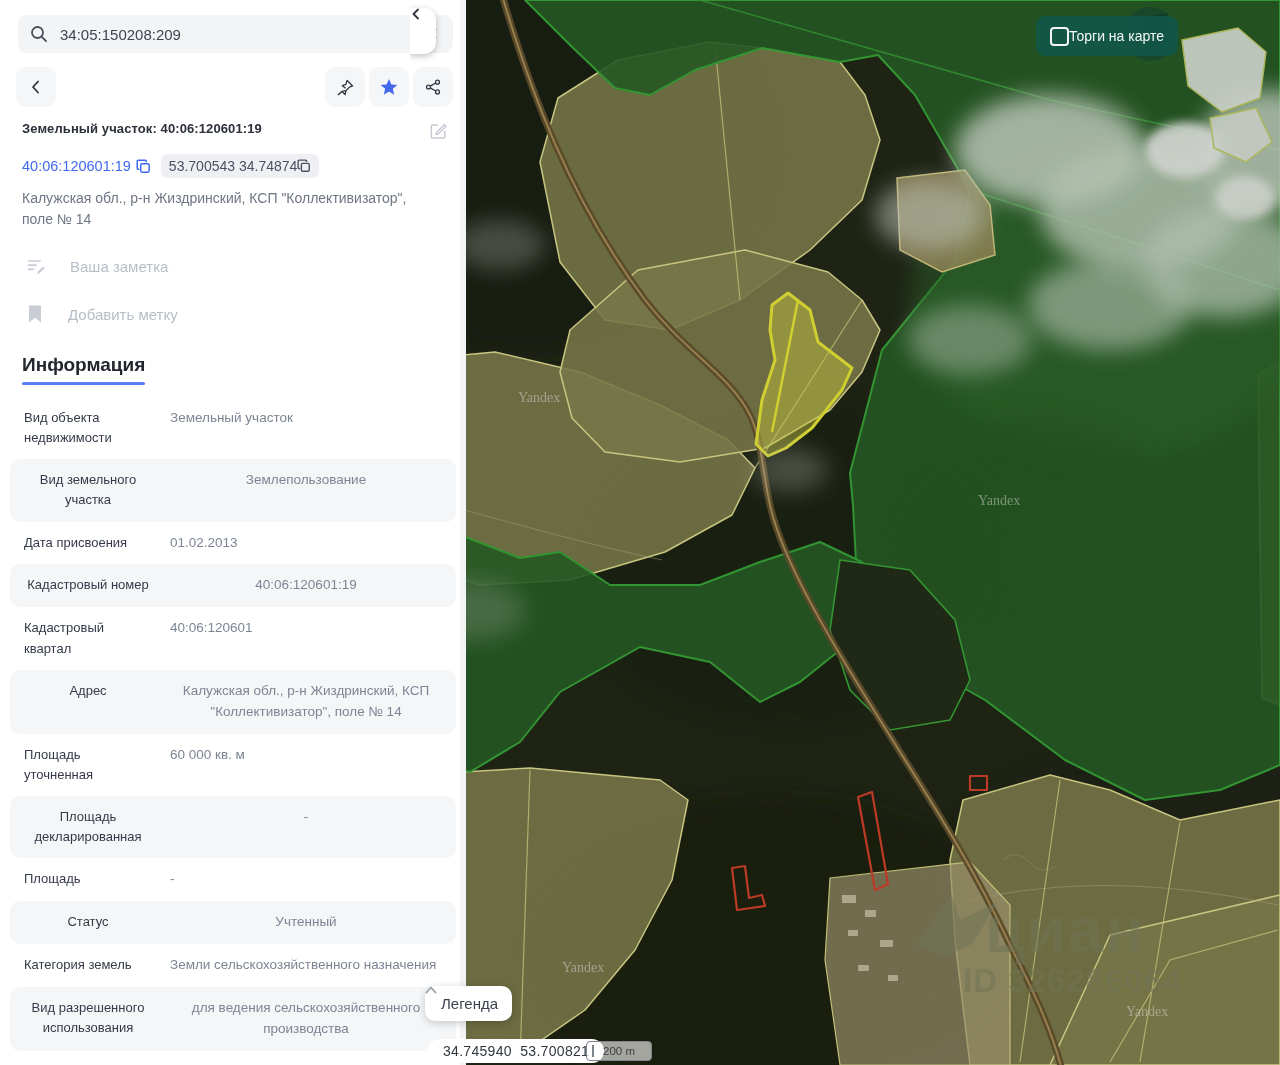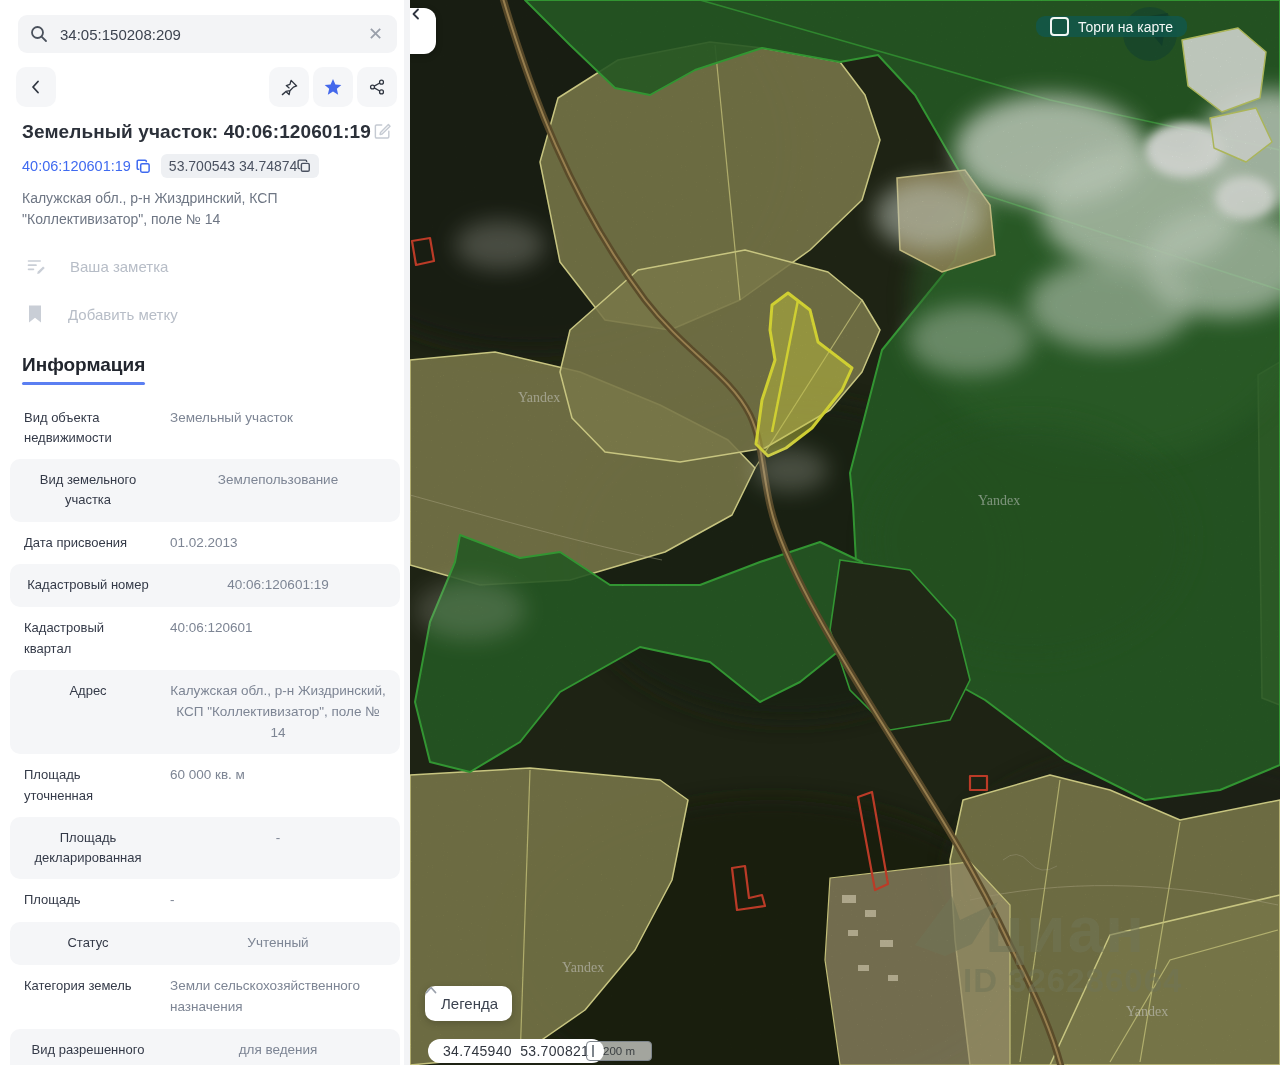--- a/index.html
+++ b/index.html
@@ -1,50 +1,50 @@
 <!DOCTYPE html>
 <html><head>
 <meta charset="utf-8">
 <style>
   html,body{margin:0;padding:0;background:#fff;font-family:"Liberation Sans",sans-serif;}
   .app{position:relative;width:1280px;height:1065px;overflow:hidden;background:#fff;}
 
   
-  .sidebar{position:absolute;left:0;top:0;width:410px;height:1065px;background:#fff;z-index:5;}
+  .sidebar{position:absolute;left:0;top:0;width:466px;height:1065px;background:#fff;z-index:5;}
   .scroll-track{position:absolute;right:0;top:0;width:6px;height:100%;background:#f3f4f6;}
   .search-wrap{margin:15px 13px 0 18px;height:38px;background:#f3f4f6;border-radius:9px;display:flex;align-items:center;padding:0 12px;box-sizing:border-box;}
   .search-wrap svg{flex:0 0 auto;}
   .search-input{flex:1;border:none;outline:none;background:transparent;font-size:15px;color:#3d4450;margin-left:10px;font-family:inherit;}
   .clear-btn{color:#9aa0ab;font-size:18px;cursor:pointer;line-height:1;padding:2px;}
   .btn-row{display:flex;align-items:center;margin:14px 13px 0 16px;}
   .sq-btn{width:40px;height:40px;border-radius:10px;background:#f5f6f8;display:flex;align-items:center;justify-content:center;cursor:pointer;}
   .right-group{margin-left:auto;display:flex;gap:4px;}
   .title-row{display:flex;align-items:flex-start;margin:14px 18px 0 22px;}
-  .page-title{font-size:19px;font-weight:bold;color:#2b3039;letter-spacing:.1px;}
+  .page-title{font-size:13px;font-weight:bold;color:#2b3039;letter-spacing:.1px;}
   .edit-ic{margin-left:auto;cursor:pointer;}
   .chip-row{display:flex;align-items:center;margin:10px 18px 0 22px;gap:10px;}
   .cad-link{color:#3f6af0;font-size:14.5px;text-decoration:none;display:flex;align-items:center;gap:5px;cursor:pointer;}
   .coord-chip{background:#eef0f3;border-radius:6px;padding:4px 8px;font-size:14px;color:#4a5160;display:flex;align-items:center;cursor:pointer;}
   .addr{margin:10px 30px 0 22px;font-size:14px;line-height:1.5;color:#6e7684;}
   .soft-row{display:flex;align-items:center;gap:24px;margin:26px 0 0 26px;color:#b7bdc7;font-size:15px;cursor:pointer;}
   .soft-row + .soft-row{margin-top:28px;}
   .tabbar{margin:30px 0 0 22px;}
   .tab{display:inline-block;font-size:19px;font-weight:bold;color:#22262e;padding-bottom:9px;cursor:pointer;position:relative;}
   .tab .underline{position:absolute;left:0;right:0;bottom:0;height:3px;border-radius:3px;background:#5b7ff2;}
   .info-table{margin-top:12px;}
   .info-row{display:flex;margin:0 10px;padding:11px 14px;border-radius:10px;}
   .info-row.shaded{background:#f5f6f8;text-align:center;}
   .info-label{width:128px;flex:0 0 auto;font-size:13px;color:#343a48;line-height:1.55;}
   .info-value{flex:1;padding-left:18px;font-size:13.5px;color:#7d8594;line-height:1.55;}
 
   
   .map{position:absolute;left:410px;top:0;width:870px;height:1065px;overflow:hidden;background:#242a18;}
   .map svg{position:absolute;left:0;top:0;}
   .collapse-handle{position:absolute;left:0;top:8px;width:26px;height:46px;background:#fff;border-radius:0 12px 12px 0;box-shadow:0 2px 6px rgba(0,0,0,.25);display:flex;align-items:center;justify-content:center;cursor:pointer;z-index:8;}
-  .torgi{position:absolute;left:626px;top:16px;height:21px;background:rgba(17,88,76,.82);border-radius:9px;display:flex;align-items:center;padding:0 14px;gap:9px;cursor:pointer;z-index:8;}
+  .torgi{position:absolute;left:626px;top:16px;height:40px;background:rgba(17,88,76,.82);border-radius:9px;display:flex;align-items:center;padding:0 14px;cursor:pointer;z-index:8;}
   .torgi-box{width:15px;height:15px;border:2px solid #f2f7f5;border-radius:4px;background:transparent;}
   .torgi-label{color:#f4f8f6;font-size:14px;}
   .legend-btn{position:absolute;left:15px;top:986px;background:#fff;border-radius:10px;box-shadow:0 2px 8px rgba(0,0,0,.2);padding:9px 14px 9px 16px;display:flex;align-items:flex-start;gap:8px;cursor:pointer;z-index:8;}
   .legend-label{font-size:15px;color:#3c4350;}
   .coords-pill{position:absolute;left:18px;top:1039px;background:#fff;border-radius:12px;padding:4px 15px;font-size:14px;color:#31363f;letter-spacing:.3px;z-index:8;white-space:pre;}
   .scale-box{position:absolute;left:176px;top:1041px;width:64px;height:18px;background:rgba(255,255,255,.6);border:1.5px solid #7e858c;border-radius:4px;display:flex;align-items:center;justify-content:center;z-index:8;}
   .scale-box:before{content:"";position:absolute;left:5px;top:3px;bottom:3px;width:1.5px;background:#7e858c;}
   .scale-label{font-size:11.5px;color:#3c4043;}
 </style>
 </head>

